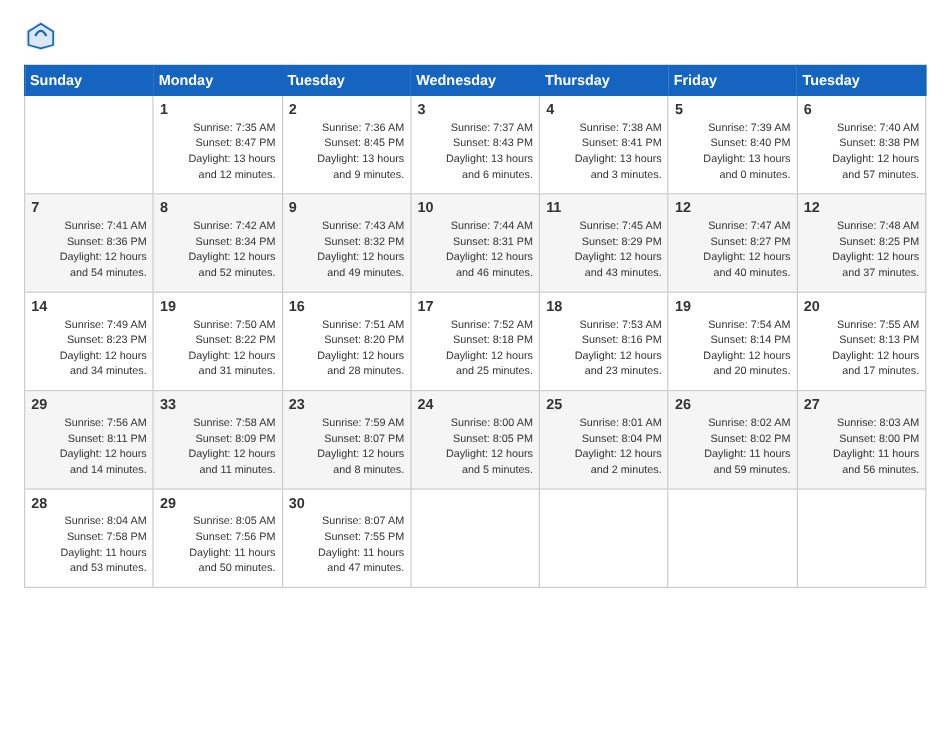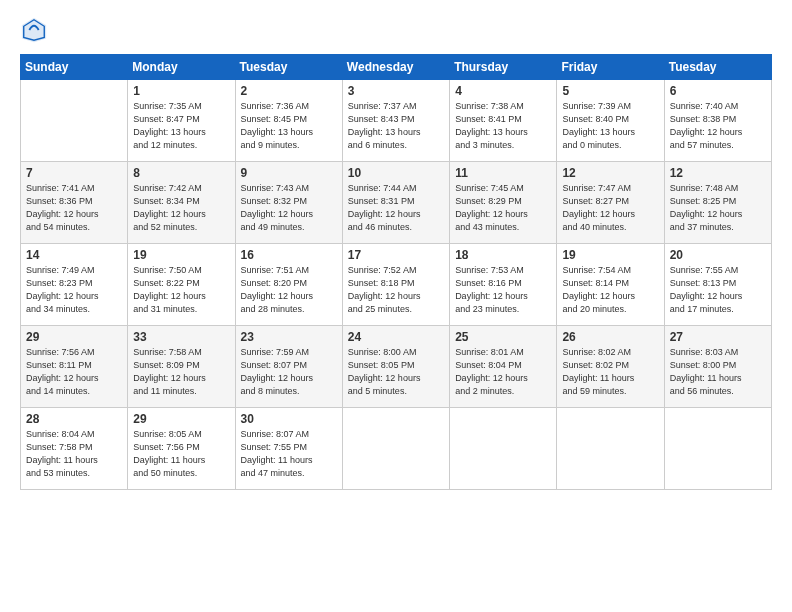--- a/index.html
+++ b/index.html
@@ -85,20 +85,21 @@
     .day-number {
       font-size: 12px;
       font-weight: bold;
       display: block;
       margin-bottom: 2px;
     }
     .day-info {
       font-size: 9px;
       line-height: 1.45;
       color: #333;
+      text-align: right;
     }
     tbody tr:nth-child(odd) td {
       background-color: #fff;
     }
     tbody tr:nth-child(even) td {
       background-color: #f5f5f5;
     }
     tbody tr td.empty {
       background-color: inherit;
     }

